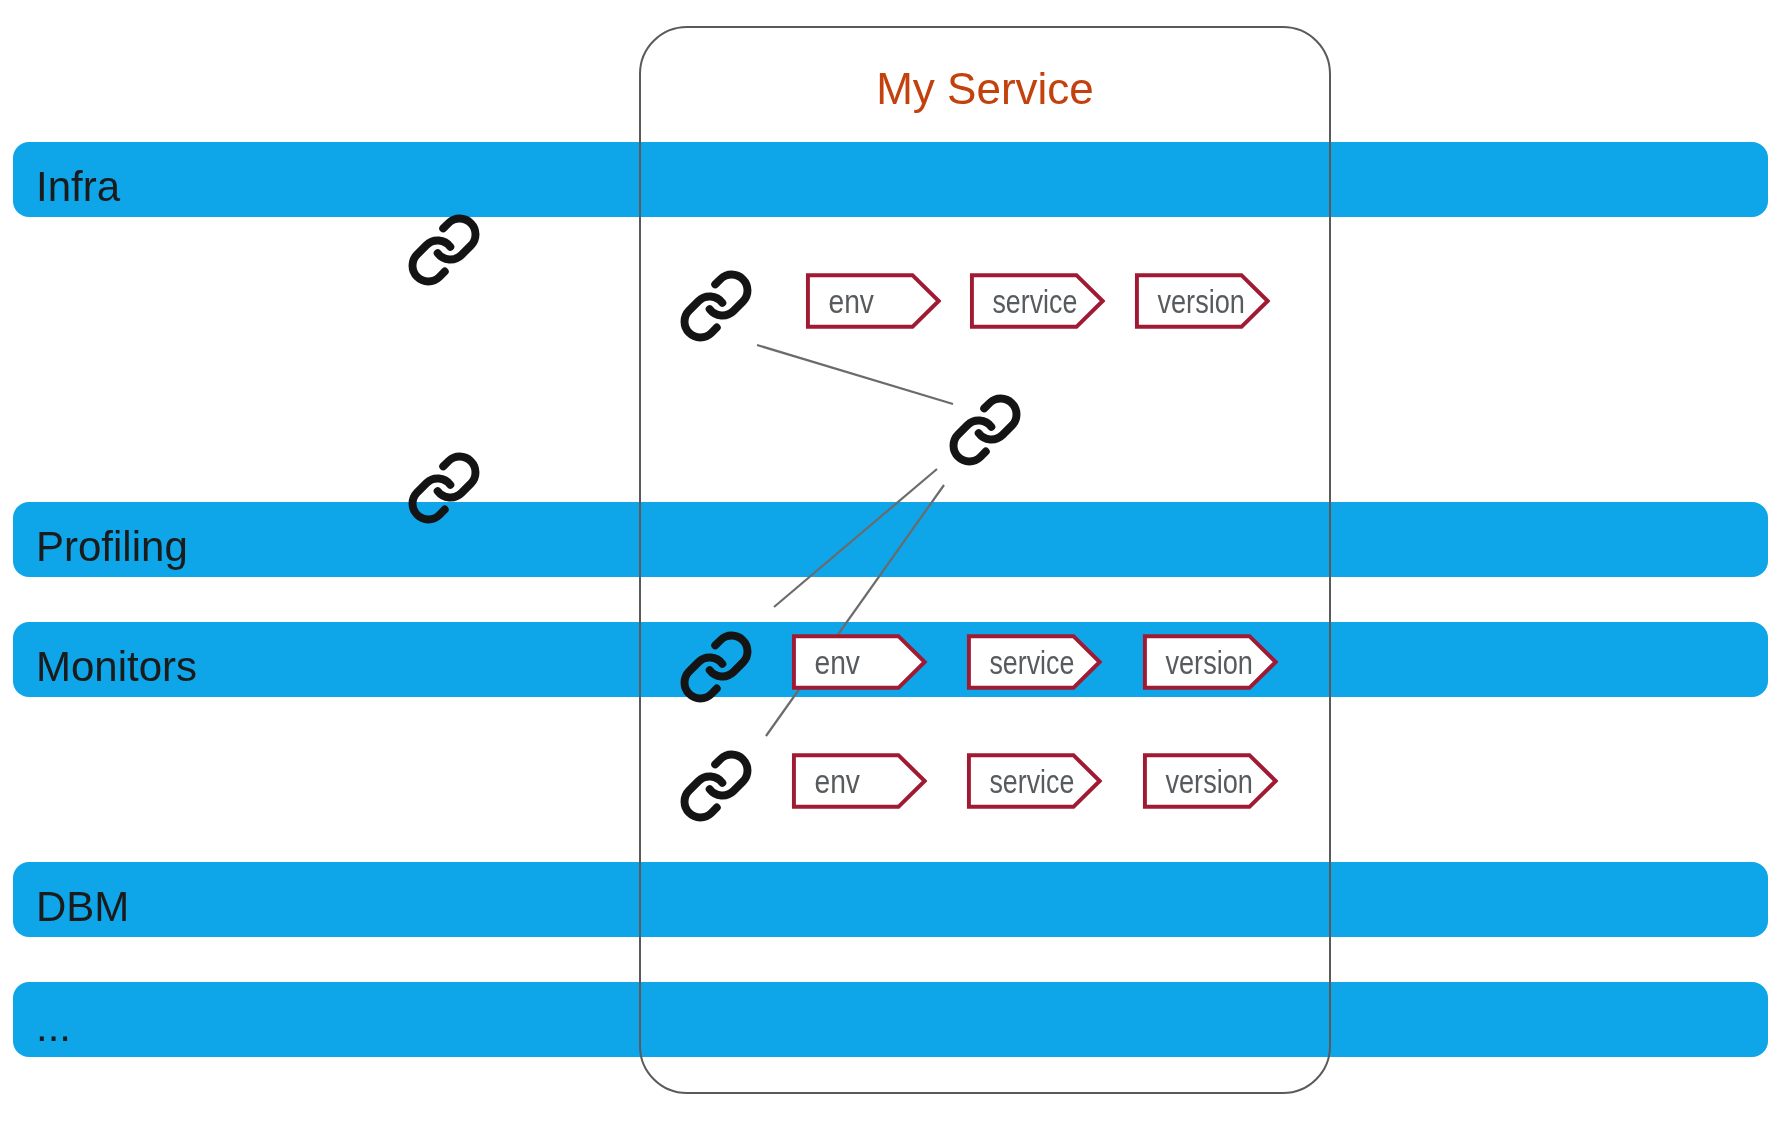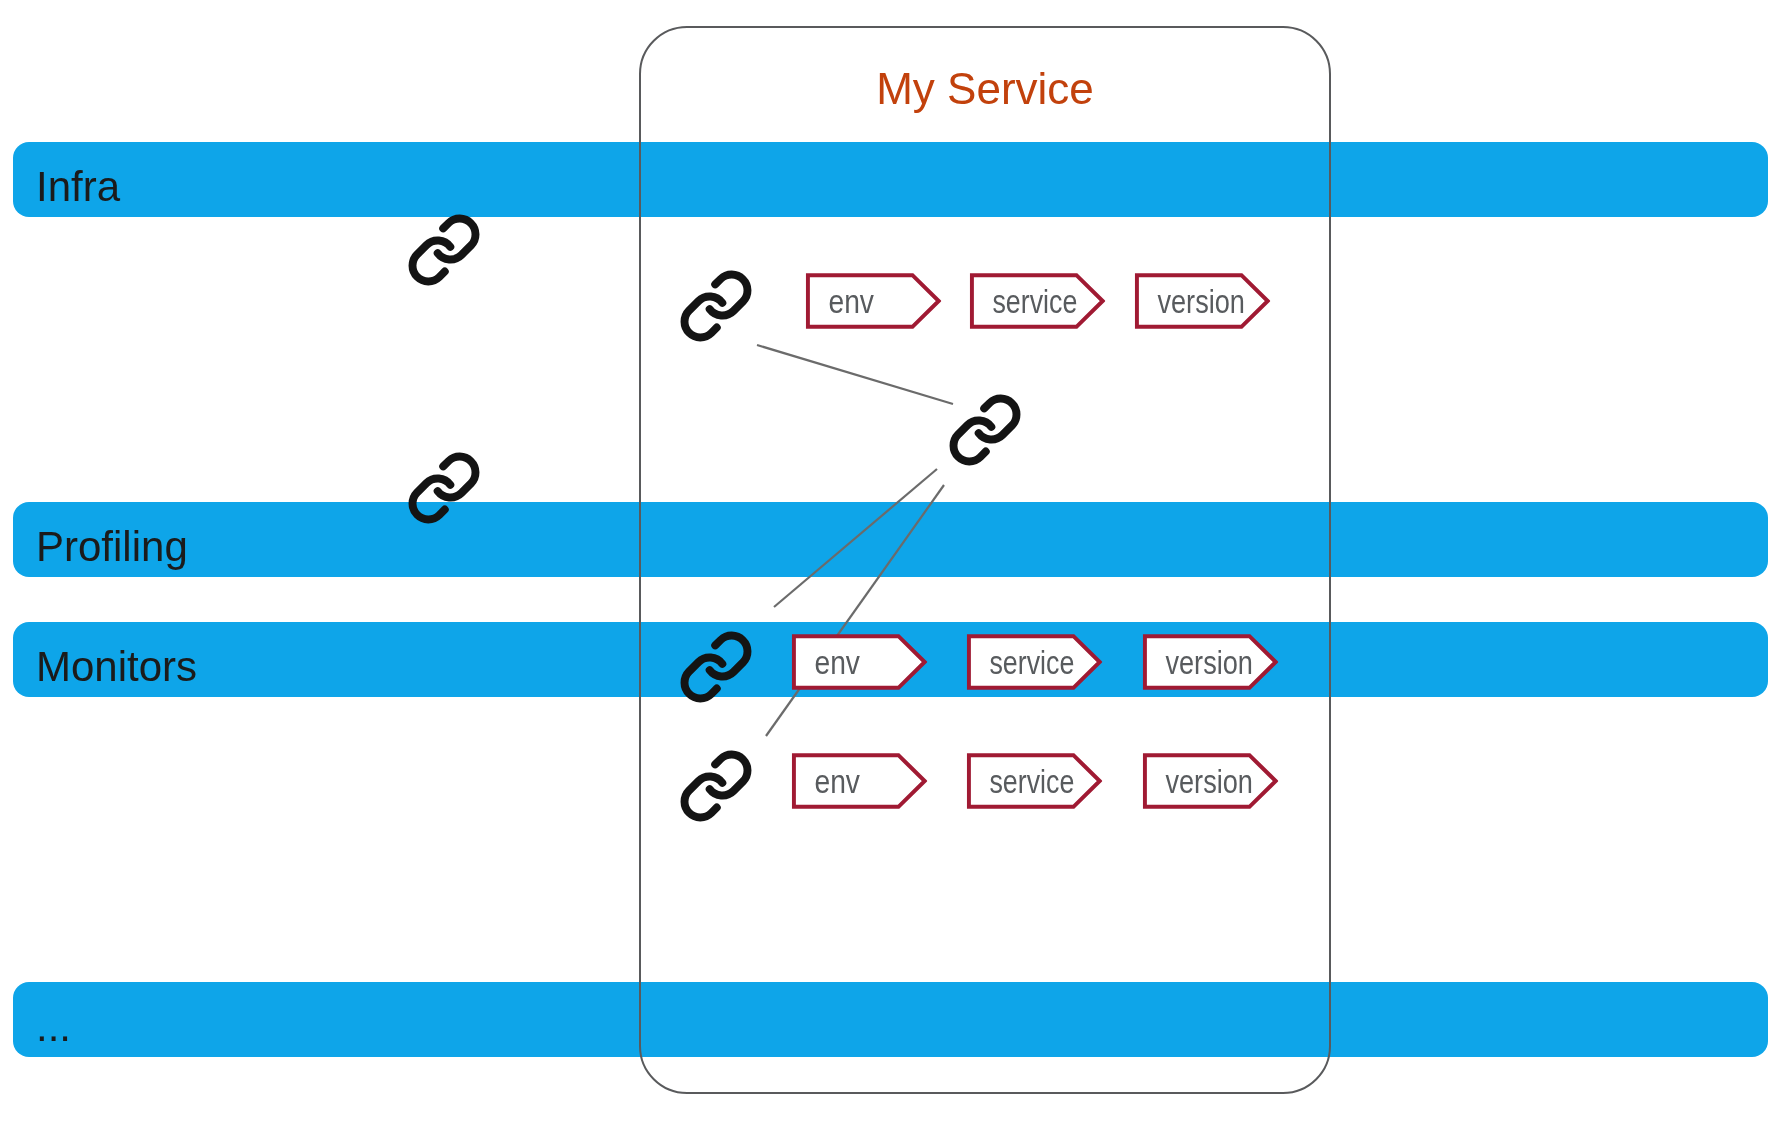--- a/index.html
+++ b/index.html
@@ -86,20 +86,23 @@
 
   <div class="band b0">
     <span class="row-label">Infra</span>
   </div>
   <div class="band b3">
     <span class="row-label">Profiling</span>
   </div>
   <div class="band b4">
     <span class="row-label">Monitors</span>
   </div>
+  <div class="band b6">
+    <span class="row-label">DBM</span>
+  </div>
   <div class="band b7">
     <span class="row-label">...</span>
   </div>
 
   <div class="service-box"></div>
   <div class="service-title" style="left:639px;width:692px;">My Service</div>
 
   <svg class="connectors">
     <line x1="757" y1="345" x2="953" y2="404" stroke="#6b6b6b" stroke-width="2.2"></line>
     <line x1="937" y1="469" x2="774" y2="607" stroke="#6b6b6b" stroke-width="2.2"></line>

